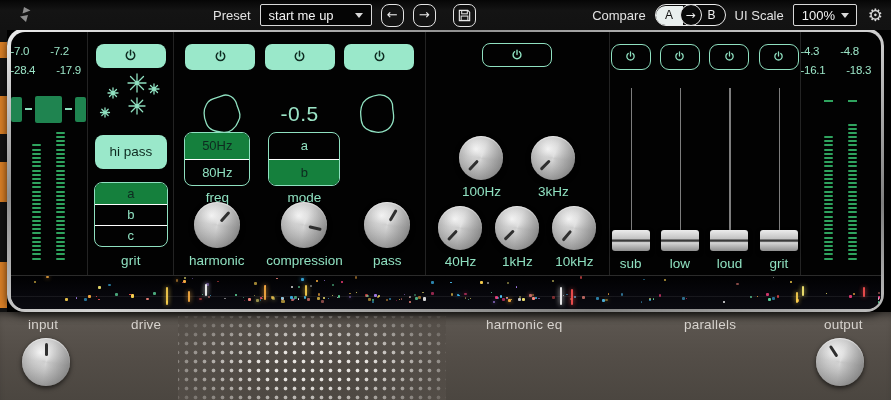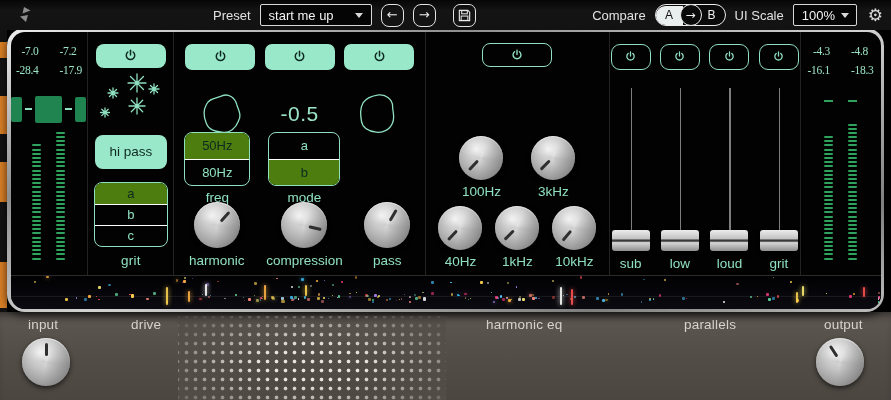--- a/index.html
+++ b/index.html
@@ -53,21 +53,21 @@
   .sections { display:flex; height:243px; }
   .sec { position:relative; border-right:1px solid #232323; }
   .sec:last-child { border-right:none; }
   .sec-inmeter { width:78px; } .sec-color { width:86px; } .sec-drive { width:252px; }
   .sec-eq { width:184px; } .sec-par { width:191px; } .sec-outmeter { width:80px; }
   .sec-label { position:absolute; left:0; right:0; bottom:7px; text-align:center;
     color:#8fe0c0; font-size:13.5px; letter-spacing:.2px; }
 
   
   .meter-nums { position:absolute; top:13px; left:0; right:0; display:flex; flex-direction:column; gap:7px; }
-  .mrow { display:flex; justify-content:center; gap:21px;font-family:Liberation Serif, serif; }
+  .mrow { display:flex; gap:21px; }
   .mrow span { font-size:11.5px; letter-spacing:-.3px; color:#9be4c6; }
   .stacks { position:absolute; left:0; right:0; bottom:15px; display:flex; justify-content:center; gap:15px; align-items:flex-end; }
   .stack { display:flex; flex-direction:column; gap:2.2px; }
   .stack .dash { width:9px; height:2px; background:#2fa35e; border-radius:1px; }
   .peaks { position:absolute; top:68px; left:0; right:0; display:flex; justify-content:center; gap:15px; }
   .peaks .dash { width:9px; height:2px; background:#2fa35e; }
 
   
   .in-slider { position:absolute; top:64px; left:0; right:0; display:flex; align-items:center; justify-content:center; gap:3px; }
   .in-slider .blk { background:#1f8450; border-radius:2px; }
@@ -87,21 +87,21 @@
   
   .c-power { position:absolute; top:12px; left:50%; transform:translateX(-50%); }
   .sparkles { position:absolute; top:40px; left:50%; transform:translateX(-50%); }
   .hipass { position:absolute; top:103px; left:50%; transform:translateX(-50%);
     width:72px; height:34px; background:#9ae8ca; color:#0e2a20; border-radius:8px;
     display:flex; align-items:center; justify-content:center; font-size:13.5px; cursor:pointer; }
   .opt-group { overflow:hidden; border:1px solid #8fe0c0; border-radius:8px; display:flex; flex-direction:column; }
   .opt { display:flex; align-items:center; justify-content:center; font-size:13px;
     color:#8fe0c0; background:transparent; cursor:pointer; border-top:1px solid #ffffff; }
   .opt:first-child { border-top:none; }
-  .opt.sel { background:#4d7c0f; color:#0e2a20; }
+  .opt.sel { background:#15803d; color:#0e2a20; }
   .abc-group { position:absolute; top:150px; left:50%; transform:translateX(-50%); width:74px; }
   .abc-group .opt { height:21px; }
 
   
   .d-powers { position:absolute; top:12px; left:0; right:0; display:flex; justify-content:space-around; padding:0 6px; }
   .d-mid { position:absolute; top:52px; left:0; right:0; height:60px; display:flex; align-items:center; justify-content:space-around; padding:0 6px; }
   .blob svg { display:block; }
   .d-value { font-size:21px; color:#9be4c6; letter-spacing:.5px; }
   .d-groups { position:absolute; top:100px; left:0; right:0; display:flex; justify-content:flex-start; padding-left:10px; gap:18px; }
   .freq-group { width:66px; } .mode-group { width:72px; }

